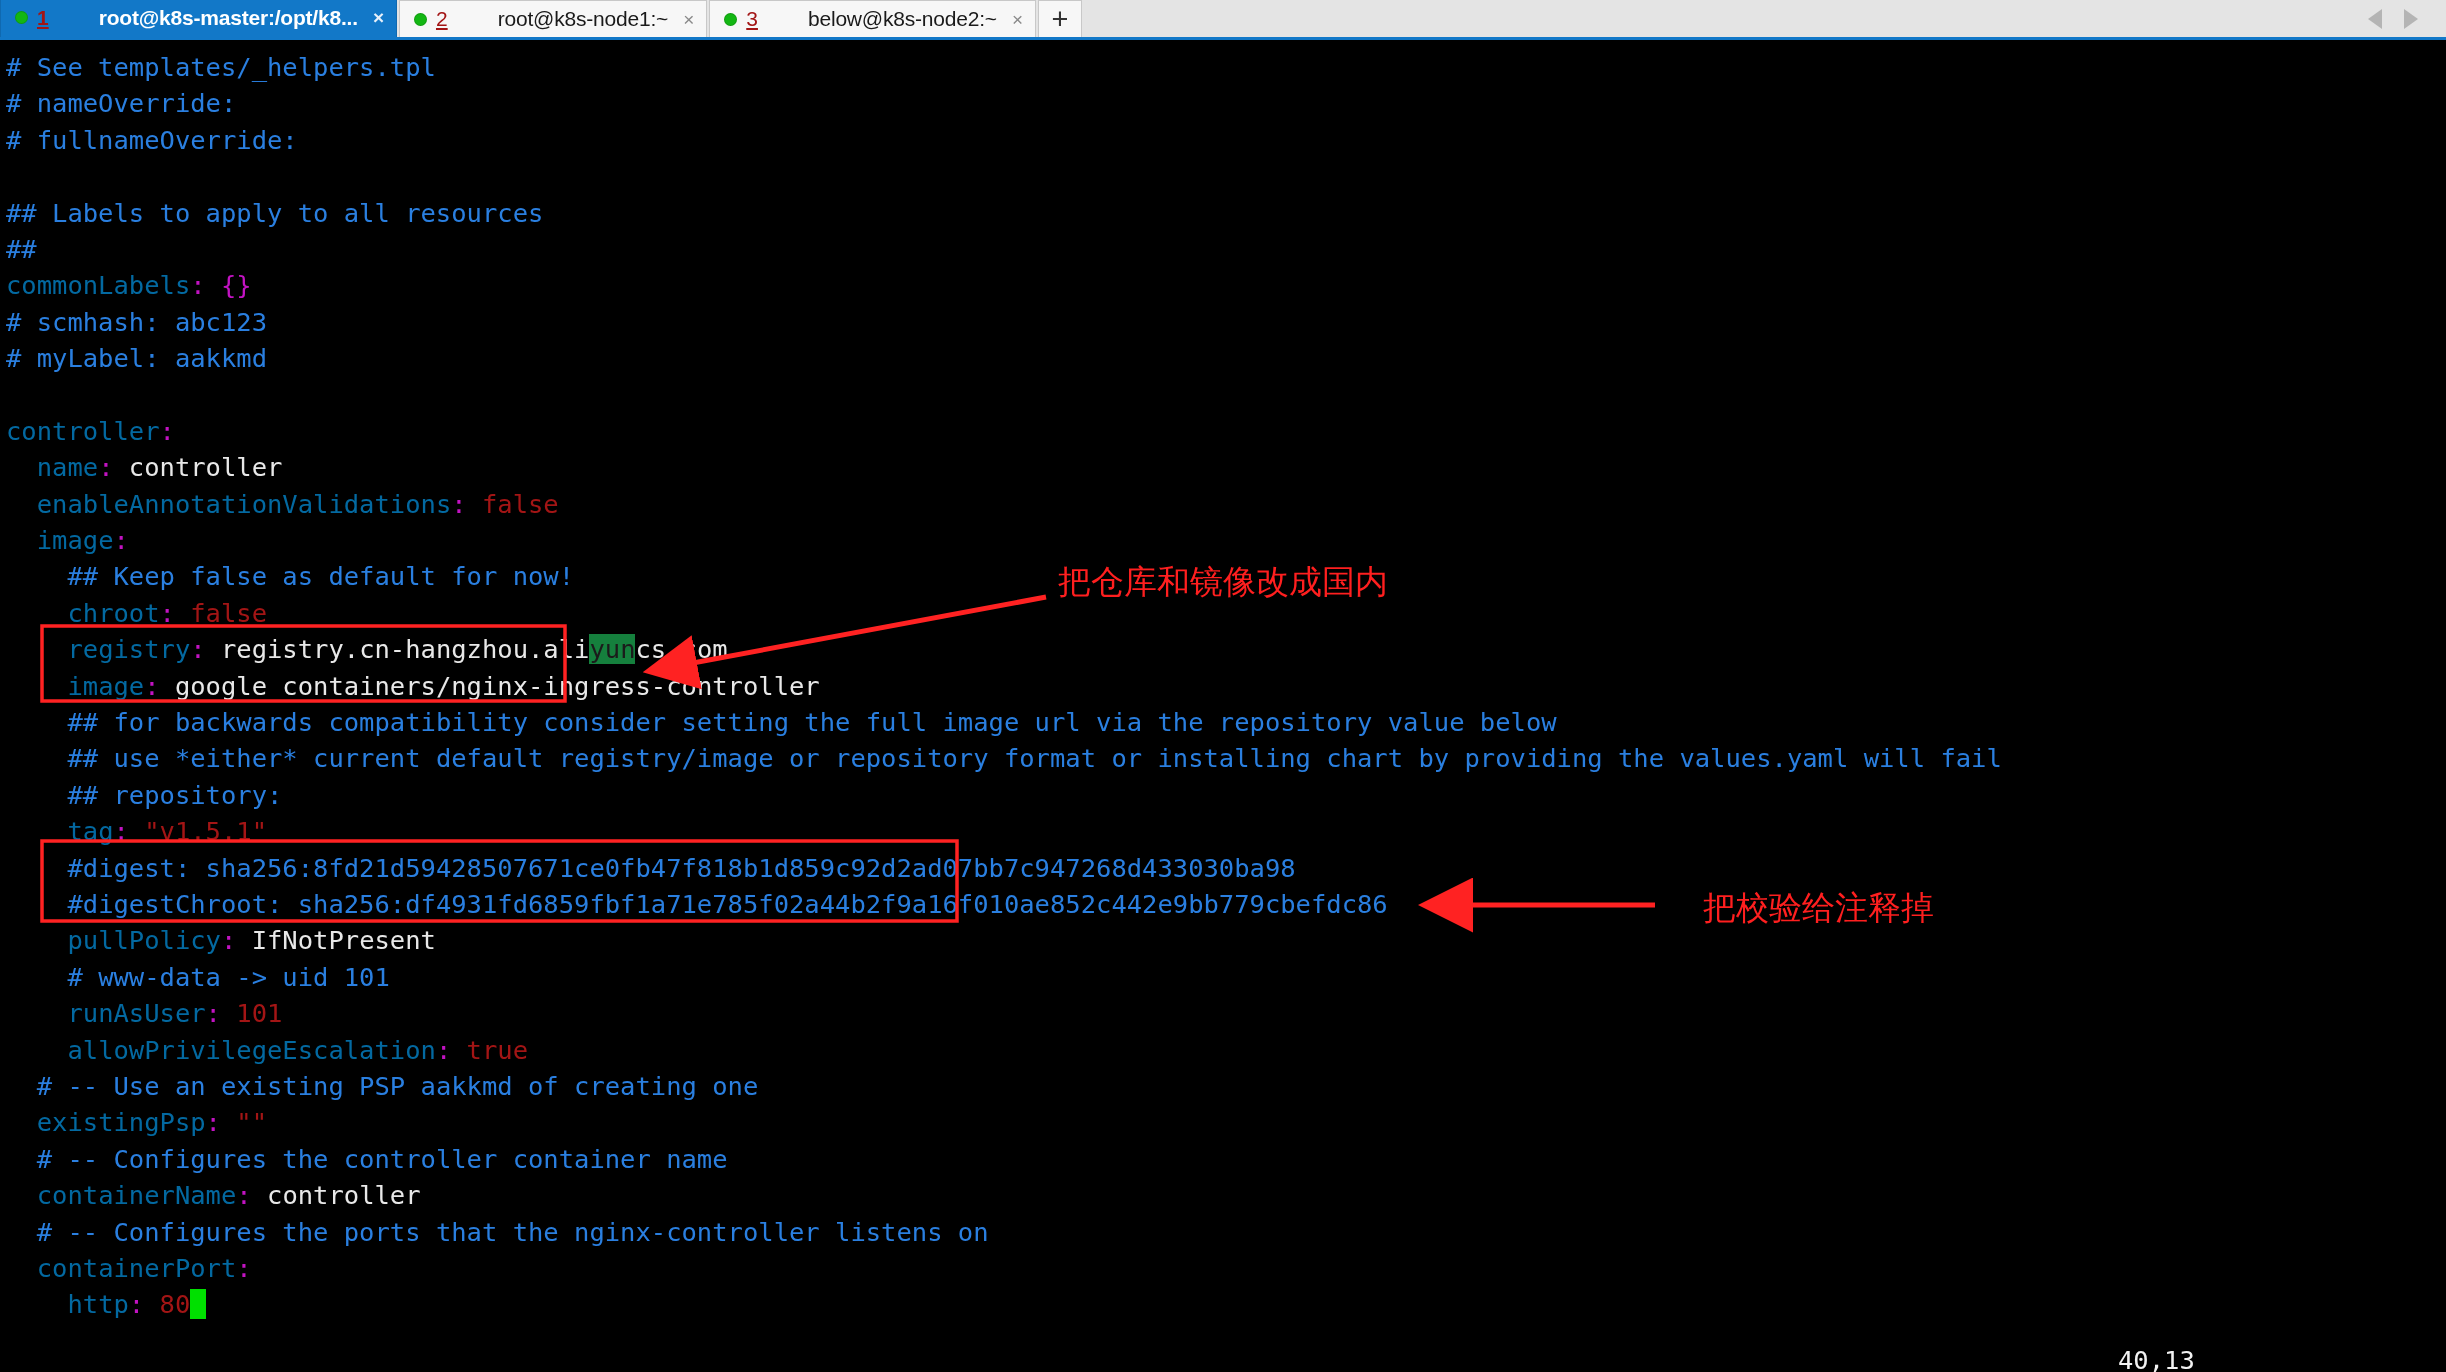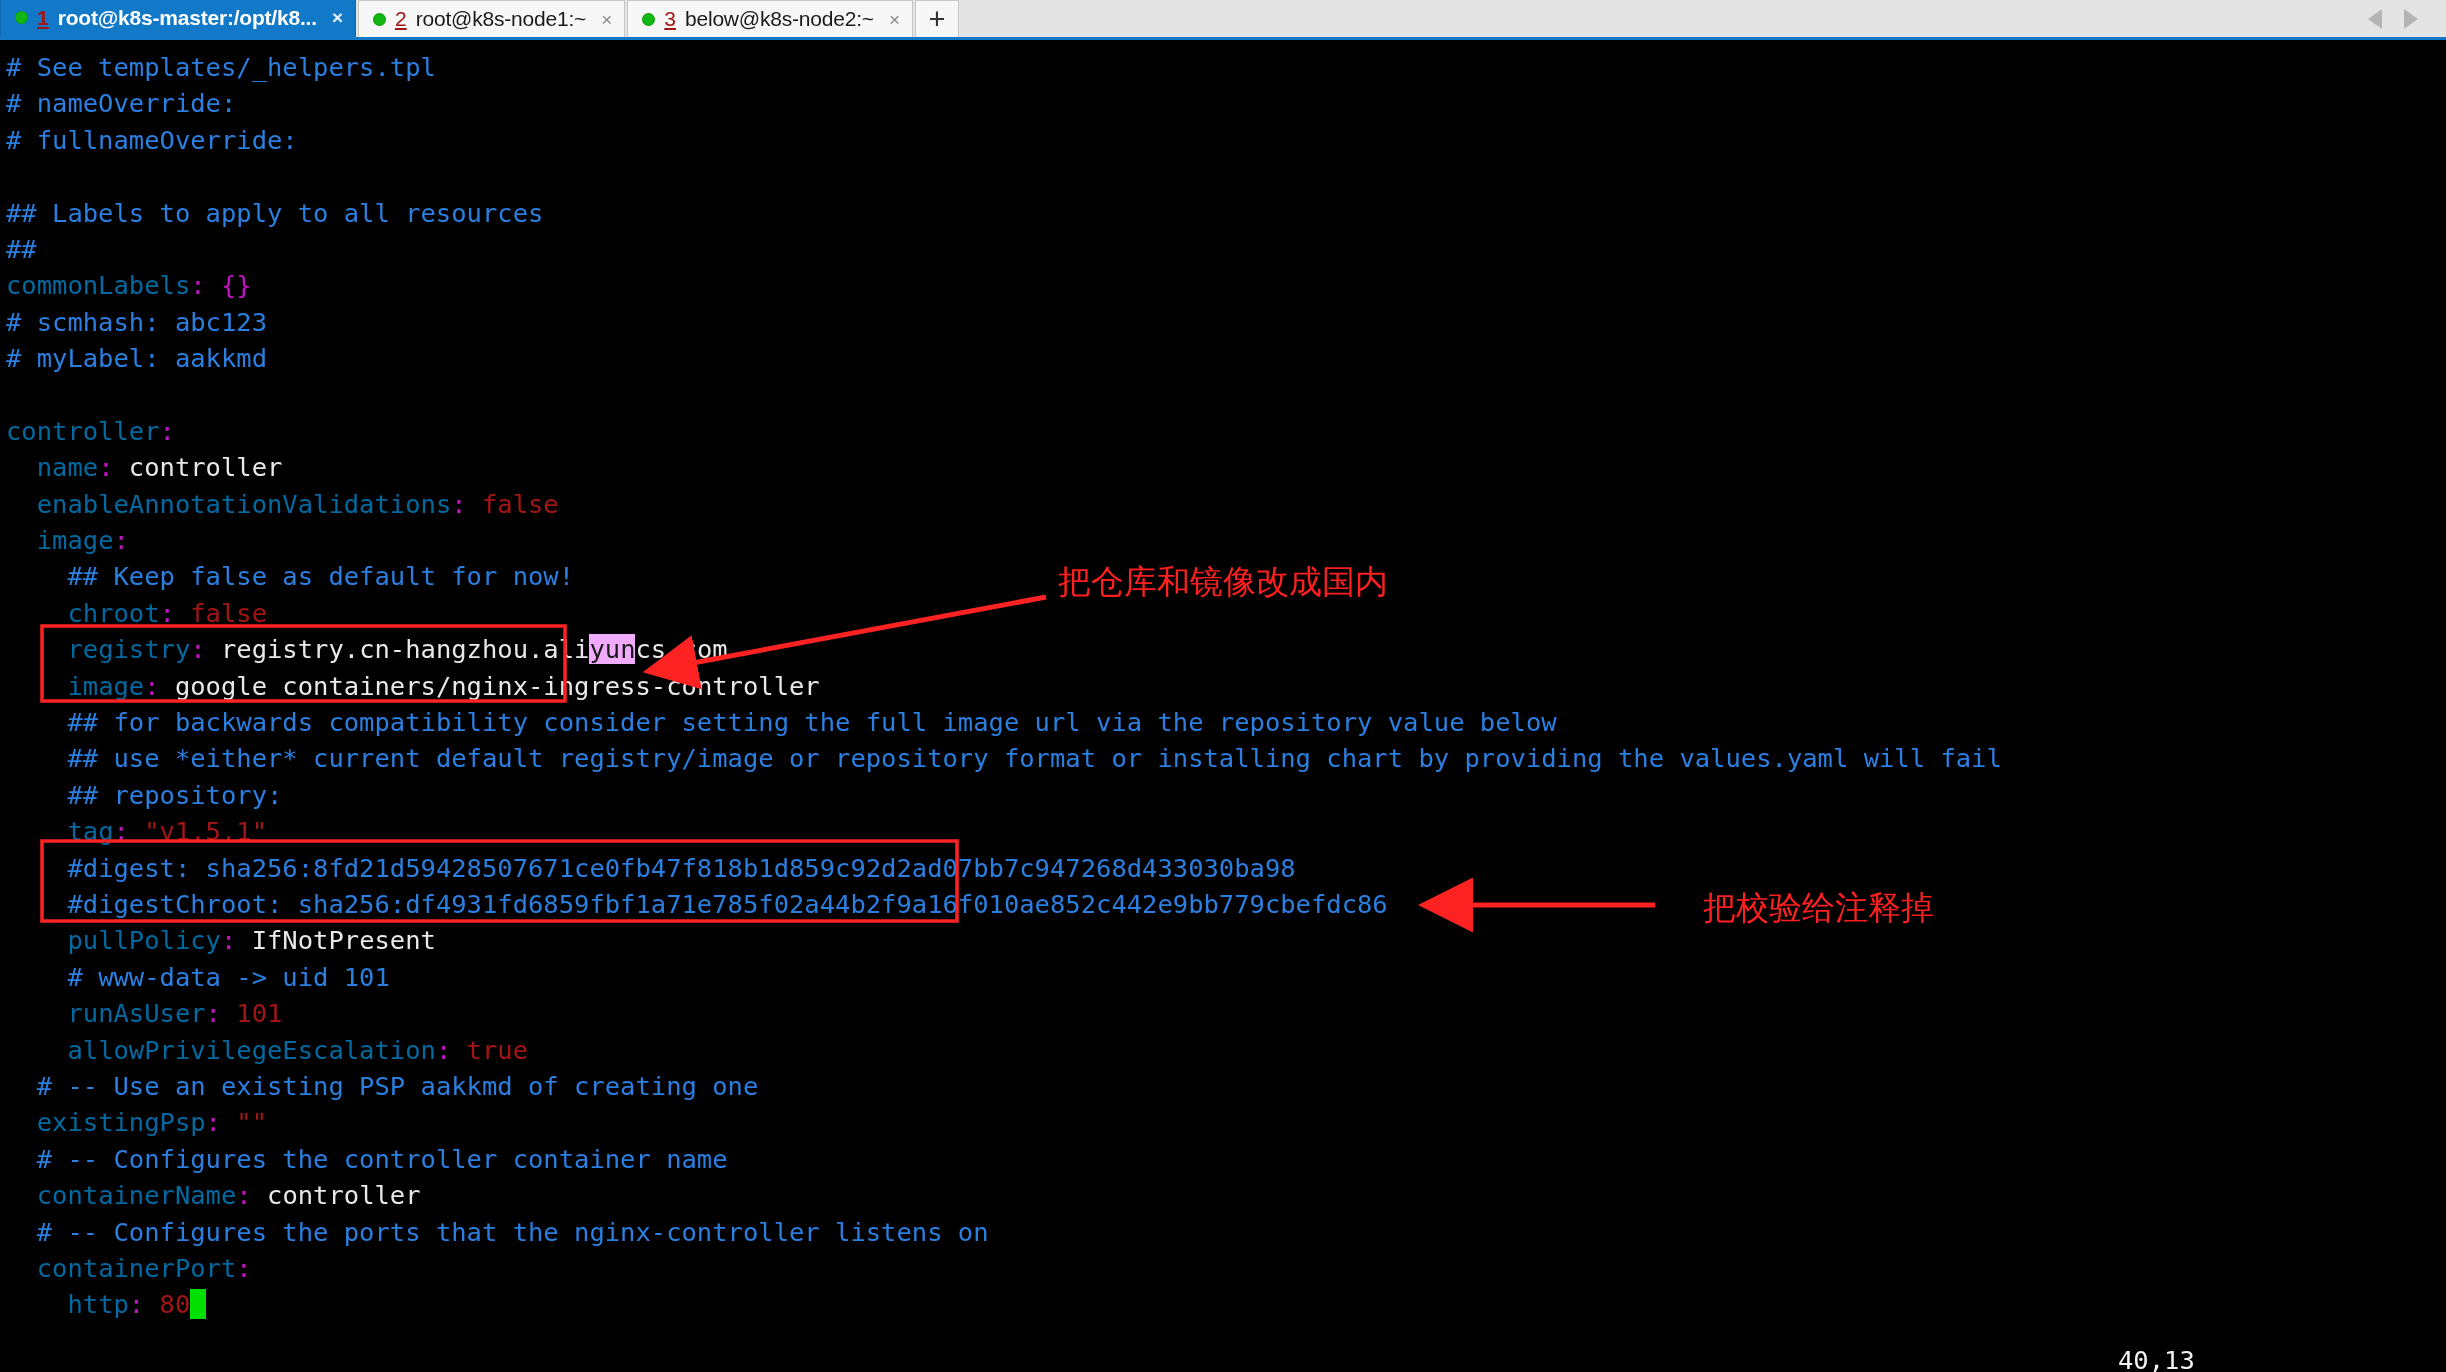--- a/index.html
+++ b/index.html
@@ -47,21 +47,21 @@
     border-color: #0f69b0;
     height: 40px;
   }
   .tab .dot {
     width: 13px; height: 13px; border-radius: 50%;
     background: #13b713;
     flex: 0 0 auto;
     box-shadow: 0 0 0 1px rgba(0,0,0,.15) inset;
   }
   .tab .num { text-decoration: underline; }
-  .tab .label { letter-spacing: -0.2px; }
+  .tab .label { letter-spacing: -0.2px; margin-left: 41px; }
   .tab .closex {
     font-size: 19px;
     color: #8a8a8a;
     margin-left: 6px;
     line-height: 1;
     cursor: pointer;
   }
   .tab.active .closex { color: #e8f1fa; }
   .tab-add {
     width: 44px; height: 37px;
@@ -102,21 +102,21 @@
 
   
   .cmt   { color: #2a7fe0; }   
   .key   { color: #0369a1; }   
   .colon { color: #c313c3; }   
   .val   { color: #e8e8e8; }   
   .num   { color: #a31515; }   
   .bool  { color: #a31515; }
   .str   { color: #a31515; }   
   .brace { color: #c313c3; }
-  .hl    { background: #f0abfc; color: #1b1b1b; }
+  .hl    { background: #15803d; color: #1b1b1b; }
   .cursor{ background: #00e000; color: #00e000; }
 
   
   .statusline {
     position: absolute;
     left: 6px; top: 1299px;
     font-size: 25.5px;
     color: #f2f2f2;
     white-space: pre;
   }

